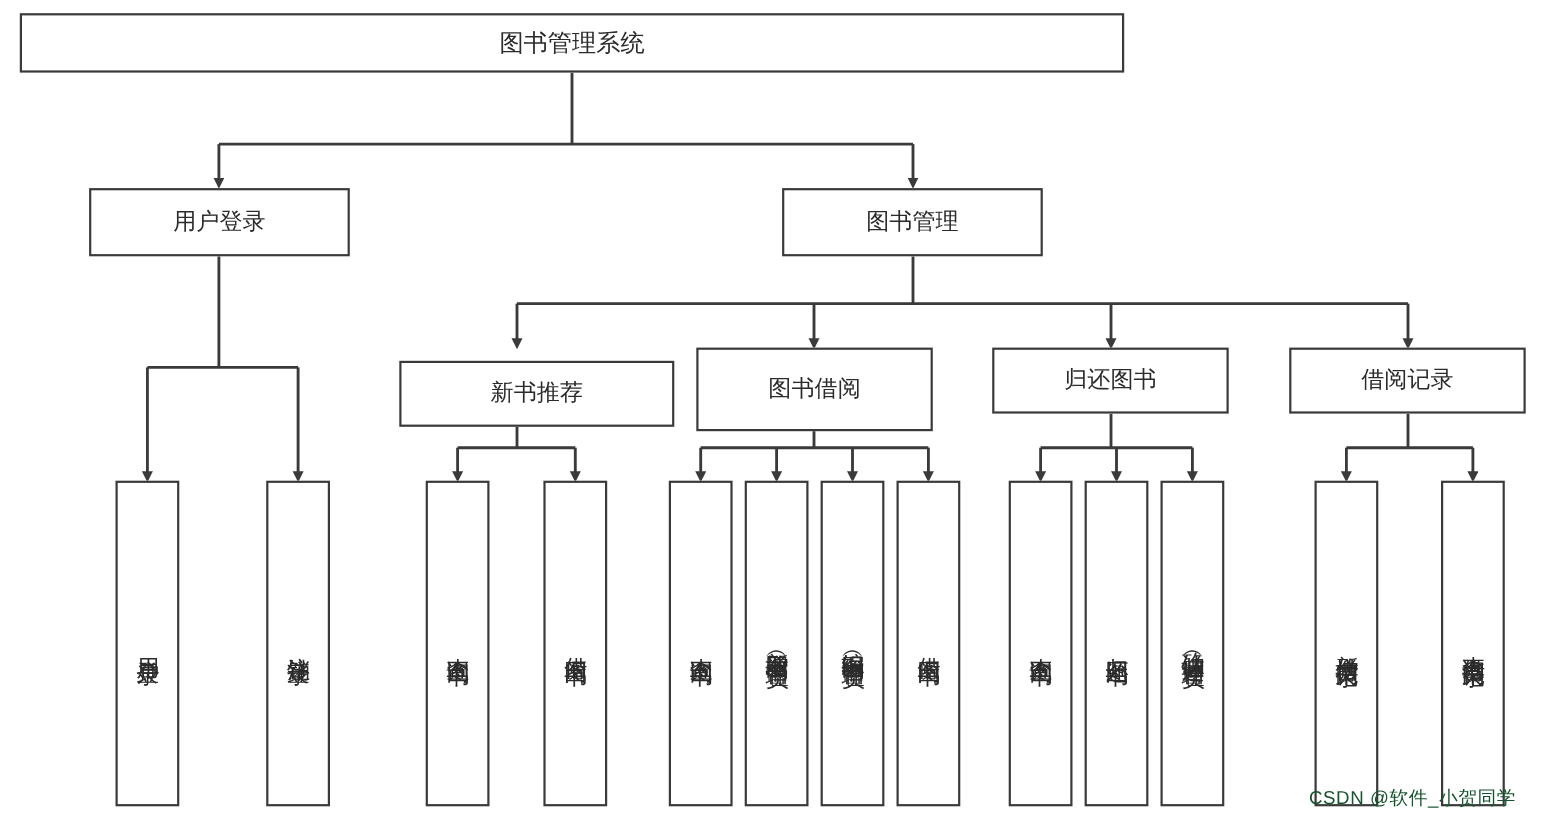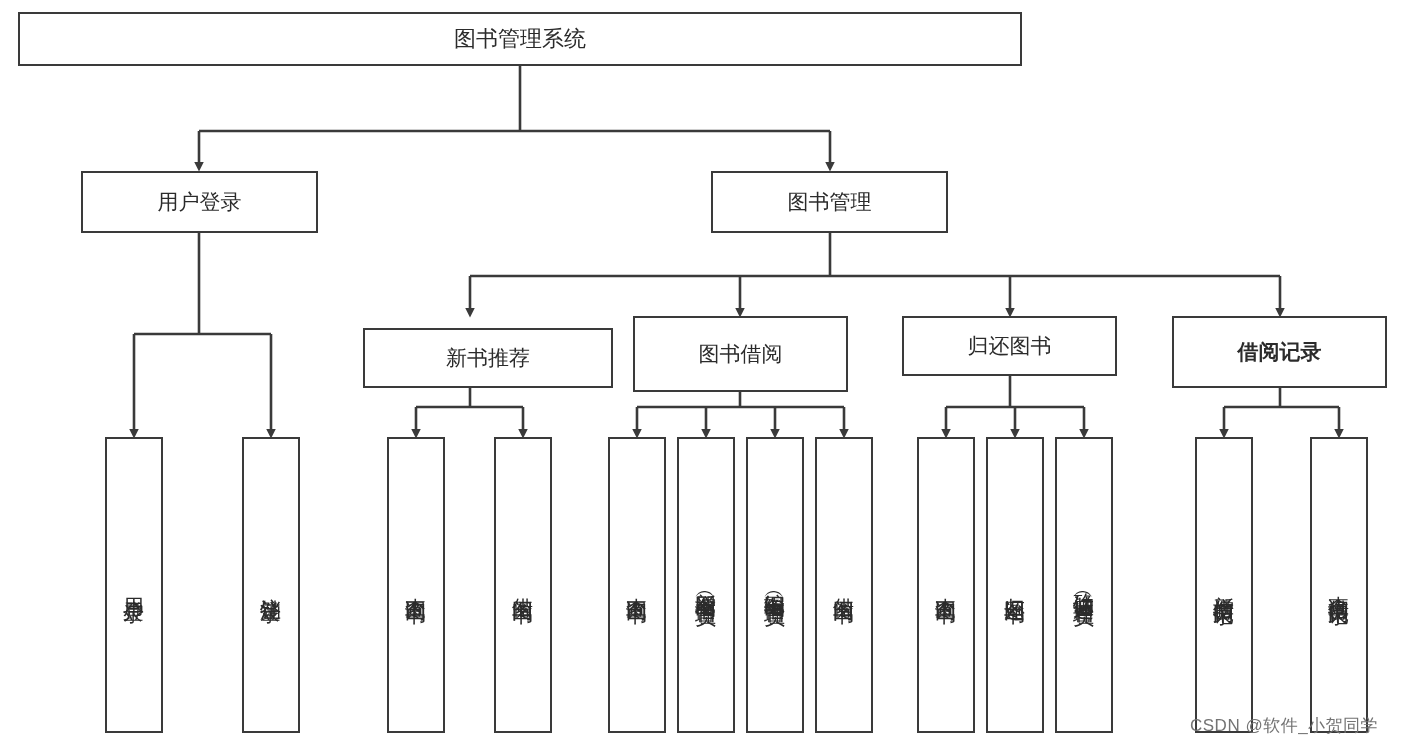--- a/index.html
+++ b/index.html
@@ -53,21 +53,21 @@
     line-height: 1;
   }
   .title-label {
     font-size: 22px;
   }
   .watermark {
     position: absolute;
     left: 1190px;
     top: 714px;
     font-size: 17px;
-    color: #737373;
+    color: #14532d;
     white-space: nowrap;
     letter-spacing: 0.5px;
     user-select: none;
   }
 </style>
 </head>
 <body>
 
 <div id="diagram-root">
 
@@ -138,21 +138,21 @@
   </div>
 
   <div class="node-box" style="left:633px; top:316px; width:215px; height:76px;">
     <span class="node-label h-label">图书借阅</span>
   </div>
 
   <div class="node-box" style="left:902px; top:316px; width:215px; height:60px;">
     <span class="node-label h-label">归还图书</span>
   </div>
 
-  <div class="node-box" style="left:1172px; top:316px; width:215px; height:72px;font-weight:bold;">
+  <div class="node-box" style="left:1172px; top:316px; width:215px; height:60px;">
     <span class="node-label h-label">借阅记录</span>
   </div>
 
   <div class="node-box" style="left:105px; top:437px; width:58px; height:296px;">
     <span class="node-label v-label">用户登录</span>
   </div>
 
   <div class="node-box" style="left:242px; top:437px; width:58px; height:296px;">
     <span class="node-label v-label">注销登录</span>
   </div>

